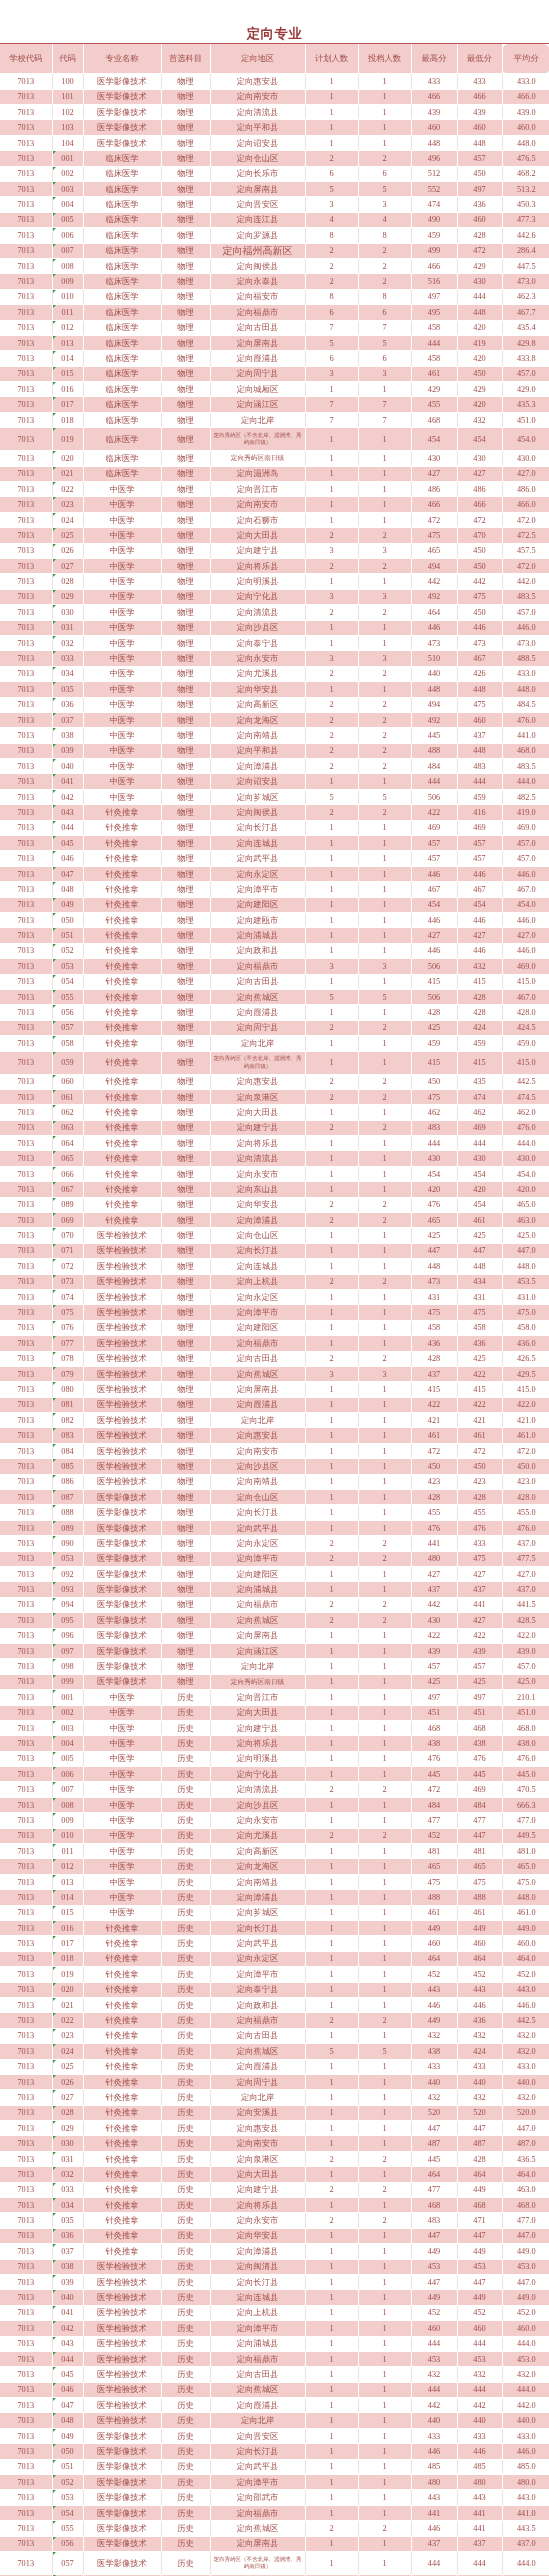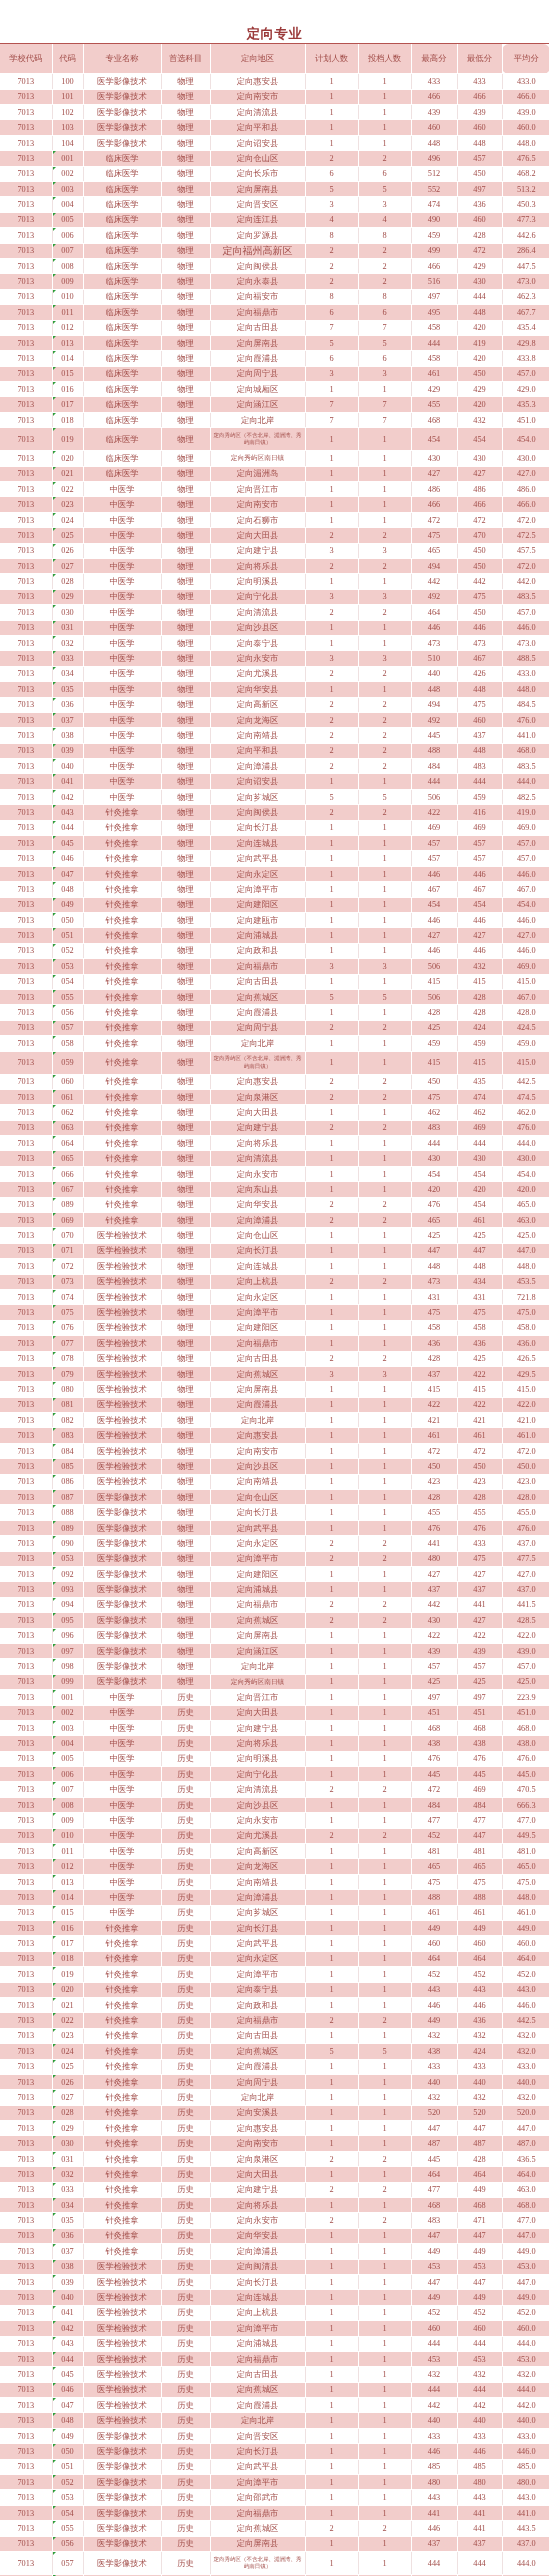--- a/index.html
+++ b/index.html
@@ -1011,21 +1011,21 @@
         <tr class="white">
           <td><span>7013</span></td>
           <td><span class="tri"></span><span>074</span></td>
           <td><span>医学检验技术</span></td>
           <td><span>物理</span></td>
           <td><span>定向永定区</span></td>
           <td><span>1</span></td>
           <td><span>1</span></td>
           <td><span>431</span></td>
           <td><span>431</span></td>
-          <td><span>721.8</span></td>
+          <td><span>431.0</span></td>
         </tr>
         <tr class="pink">
           <td><span>7013</span></td>
           <td><span class="tri"></span><span>075</span></td>
           <td><span>医学检验技术</span></td>
           <td><span>物理</span></td>
           <td><span>定向漳平市</span></td>
           <td><span>1</span></td>
           <td><span>1</span></td>
           <td><span>475</span></td>
@@ -1323,21 +1323,21 @@
         <tr class="white">
           <td><span>7013</span></td>
           <td><span class="tri"></span><span>001</span></td>
           <td><span>中医学</span></td>
           <td><span>历史</span></td>
           <td><span>定向晋江市</span></td>
           <td><span>1</span></td>
           <td><span>1</span></td>
           <td><span>497</span></td>
           <td><span>497</span></td>
-          <td><span>223.9</span></td>
+          <td><span>210.1</span></td>
         </tr>
         <tr class="pink">
           <td><span>7013</span></td>
           <td><span class="tri"></span><span>002</span></td>
           <td><span>中医学</span></td>
           <td><span>历史</span></td>
           <td><span>定向大田县</span></td>
           <td><span>1</span></td>
           <td><span>1</span></td>
           <td><span>451</span></td>

